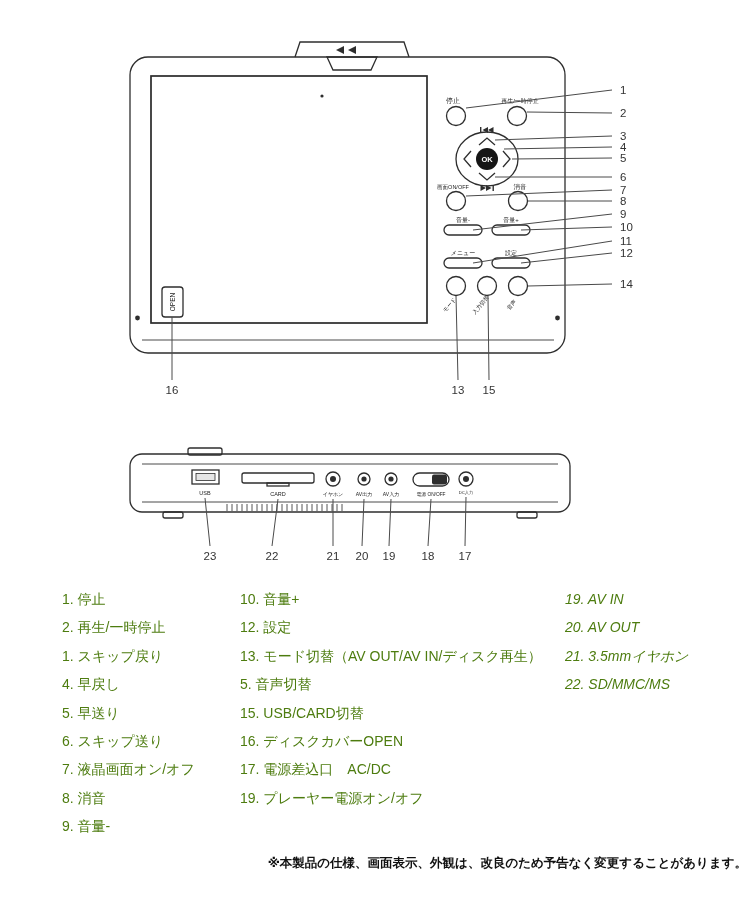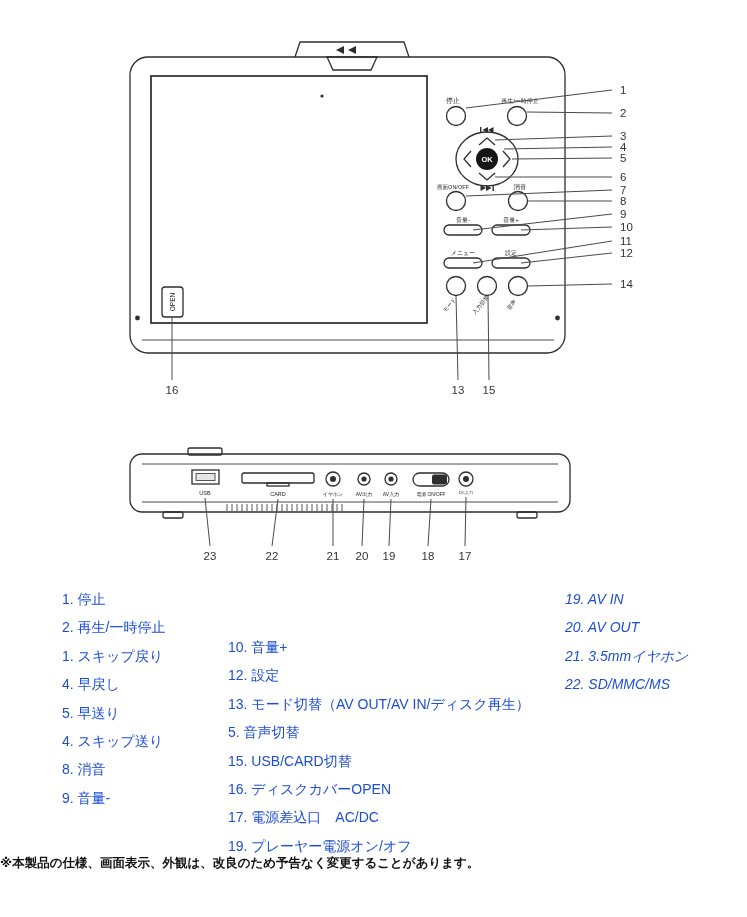--- a/index.html
+++ b/index.html
@@ -17,22 +17,22 @@
   svg .fillgray { fill:#e6e6e6; stroke:#2e2e2e; stroke-width:0.8; }
   svg .okbtn { fill:#161616; stroke:none; }
   svg text { fill:#222; font-family:"Liberation Sans","DejaVu Sans",sans-serif; }
   svg .oktext { fill:#ffffff; font-weight:bold; }
   svg .num { font-size:11.5px; fill:#333; }
   svg .callout { stroke:#4a4a4a; stroke-width:1; fill:none; }
   svg .vents { stroke:#555; stroke-width:1; fill:none; }
 
   .legend { position:absolute; top:585px; left:0; width:747px; height:262px; }
   .legend-col { position:absolute; top:0; }
-  .legend-item { font-size:14px; line-height:28.4px; height:28.4px; color:#1d4ed8; white-space:nowrap; }
-  .note { position:absolute; top:855px; left:0; width:747px; text-align:left;
+  .legend-item { font-size:14px; line-height:28.4px; height:28.4px; color:#4d7c0f; white-space:nowrap; }
+  .note { position:absolute; top:855px; left:0; width:747px; text-align:right;
           font-size:12.5px; font-weight:bold; color:#111; }
 </style>
 </head>
 <body>
 
 <div class="page">
 
   <svg class="front-svg" width="747" height="420" viewBox="0 0 747 420">
 
     <path class="st" d="M295,57 L300,42 L404,42 L409,57"></path>
@@ -193,25 +193,26 @@
     <text class="num" x="465" y="120" text-anchor="middle">17</text>
   </svg>
 
   <div class="legend">
     <div class="legend-col" style="left:62px;">
       <div class="legend-item">1. 停止</div>
       <div class="legend-item">2. 再生/一時停止</div>
       <div class="legend-item">1. スキップ戻り</div>
       <div class="legend-item">4. 早戻し</div>
       <div class="legend-item">5. 早送り</div>
-      <div class="legend-item">4. スキップ送り</div>
+      <div class="legend-item">6. スキップ送り</div>
+      <div class="legend-item">7. 液晶画面オン/オフ</div>
       <div class="legend-item">8. 消音</div>
       <div class="legend-item">9. 音量-</div>
     </div>
-    <div class="legend-col" style="left:228px;margin-top:48px;">
+    <div class="legend-col" style="left:240px;">
       <div class="legend-item">10. 音量+</div>
       <div class="legend-item">12. 設定</div>
       <div class="legend-item">13. モード切替（AV OUT/AV IN/ディスク再生）</div>
       <div class="legend-item">5. 音声切替</div>
       <div class="legend-item">15. USB/CARD切替</div>
       <div class="legend-item">16. ディスクカバーOPEN</div>
       <div class="legend-item">17. 電源差込口　AC/DC</div>
       <div class="legend-item">19. プレーヤー電源オン/オフ</div>
     </div>
     <div class="legend-col" style="left:565px;font-style:italic;">

